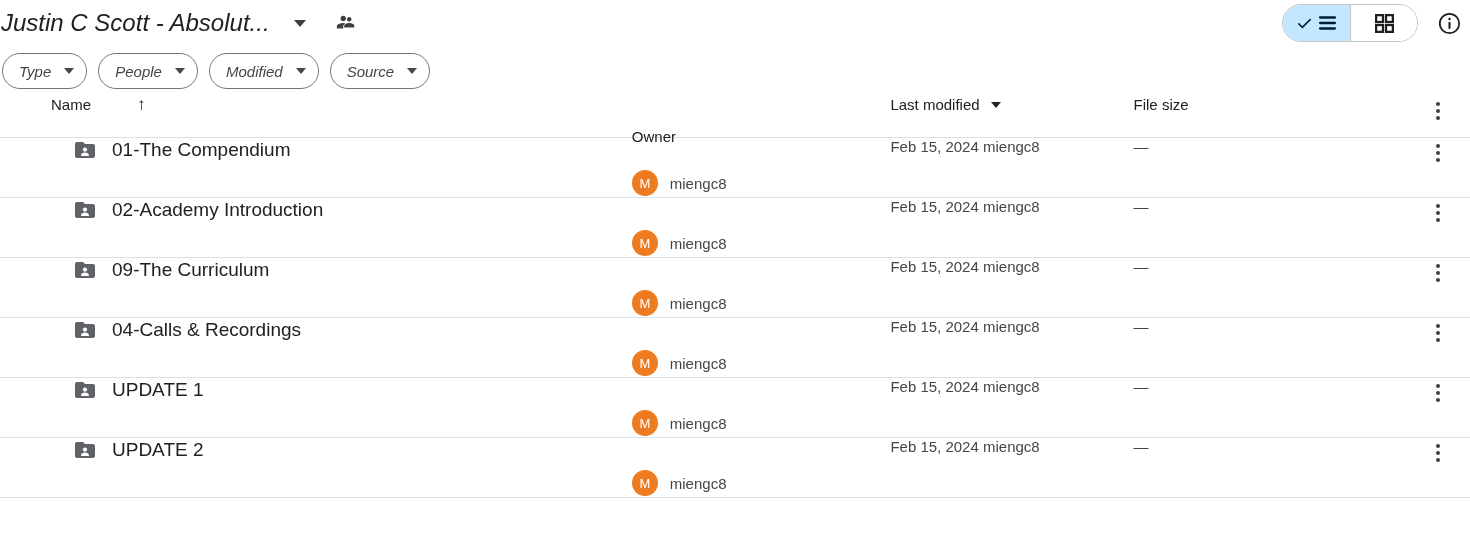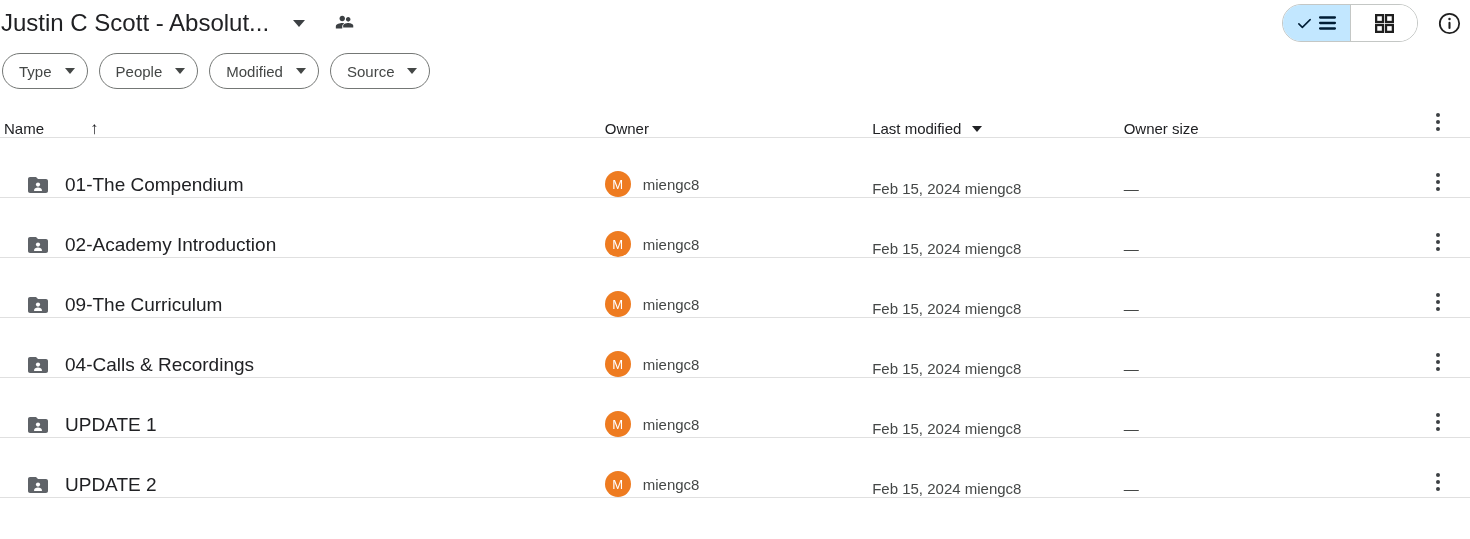--- a/index.html
+++ b/index.html
@@ -13,20 +13,21 @@
     overflow: hidden;
   }
 
   
   .header {
     height: 46px;
     display: flex;
     align-items: center;
     padding: 0 2px 0 0;
     position: relative;
+    font-style: italic;
   }
 
   .title-group {
     display: flex;
     align-items: center;
     gap: 0;
     flex: 0 0 auto;
   }
 
   .folder-title {
@@ -96,20 +97,21 @@
     border-radius: 50%;
   }
 
   
   .chips {
     display: flex;
     align-items: center;
     gap: 11px;
     padding: 0 0 0 2px;
     height: 50px;
+    font-style: italic;
   }
   .chip {
     height: 36px;
     border: 1px solid #747775;
     border-radius: 18px;
     display: inline-flex;
     align-items: center;
     padding: 0 12px 0 16px;
     font-size: 15px;
     color: #444746;
@@ -123,24 +125,25 @@
     border-right: 5px solid transparent;
     border-top: 6px solid #444746;
     margin-left: 13px;
   }
 
   
   .table { width: 100%; }
 
   .row {
     display: flex;
-    align-items: flex-end;
+    align-items: flex-start;
     height: 60px;
     border-bottom: 1px solid #e0e0e0;
     position: relative;
+    padding-left: 47px;
   }
   .row.header-row { height: 42px; border-bottom: 1px solid #e0e0e0; }
 
   .col-name   { width: 606px; display: flex; align-items: center; padding-left: 2px; }
   .col-owner  { width: 268px; display: flex; align-items: center; margin-top: 32px; }
   .col-mod    { width: 252px; display: flex; align-items: center; }
   .col-size   { width: 300px; display: flex; align-items: center; }
   .col-menu   { flex: 1; display: flex; align-items: center; justify-content: flex-end; padding-right: 17px; }
 
   .hdr-text {
@@ -293,21 +296,21 @@
       <span class="hdr-sort-arrow">↑</span>
     </div>
     <div class="col-owner">
       <span class="hdr-text">Owner</span>
     </div>
     <div class="col-mod">
       <span class="hdr-text">Last modified</span>
       <span class="hdr-caret"></span>
     </div>
     <div class="col-size">
-      <span class="hdr-text">Owner size</span>
+      <span class="hdr-text">File size</span>
     </div>
     <div class="col-menu">
       <span class="kebab">
           <i></i>
           <i></i>
           <i></i>
         </span>
     </div>
   </div>
 

